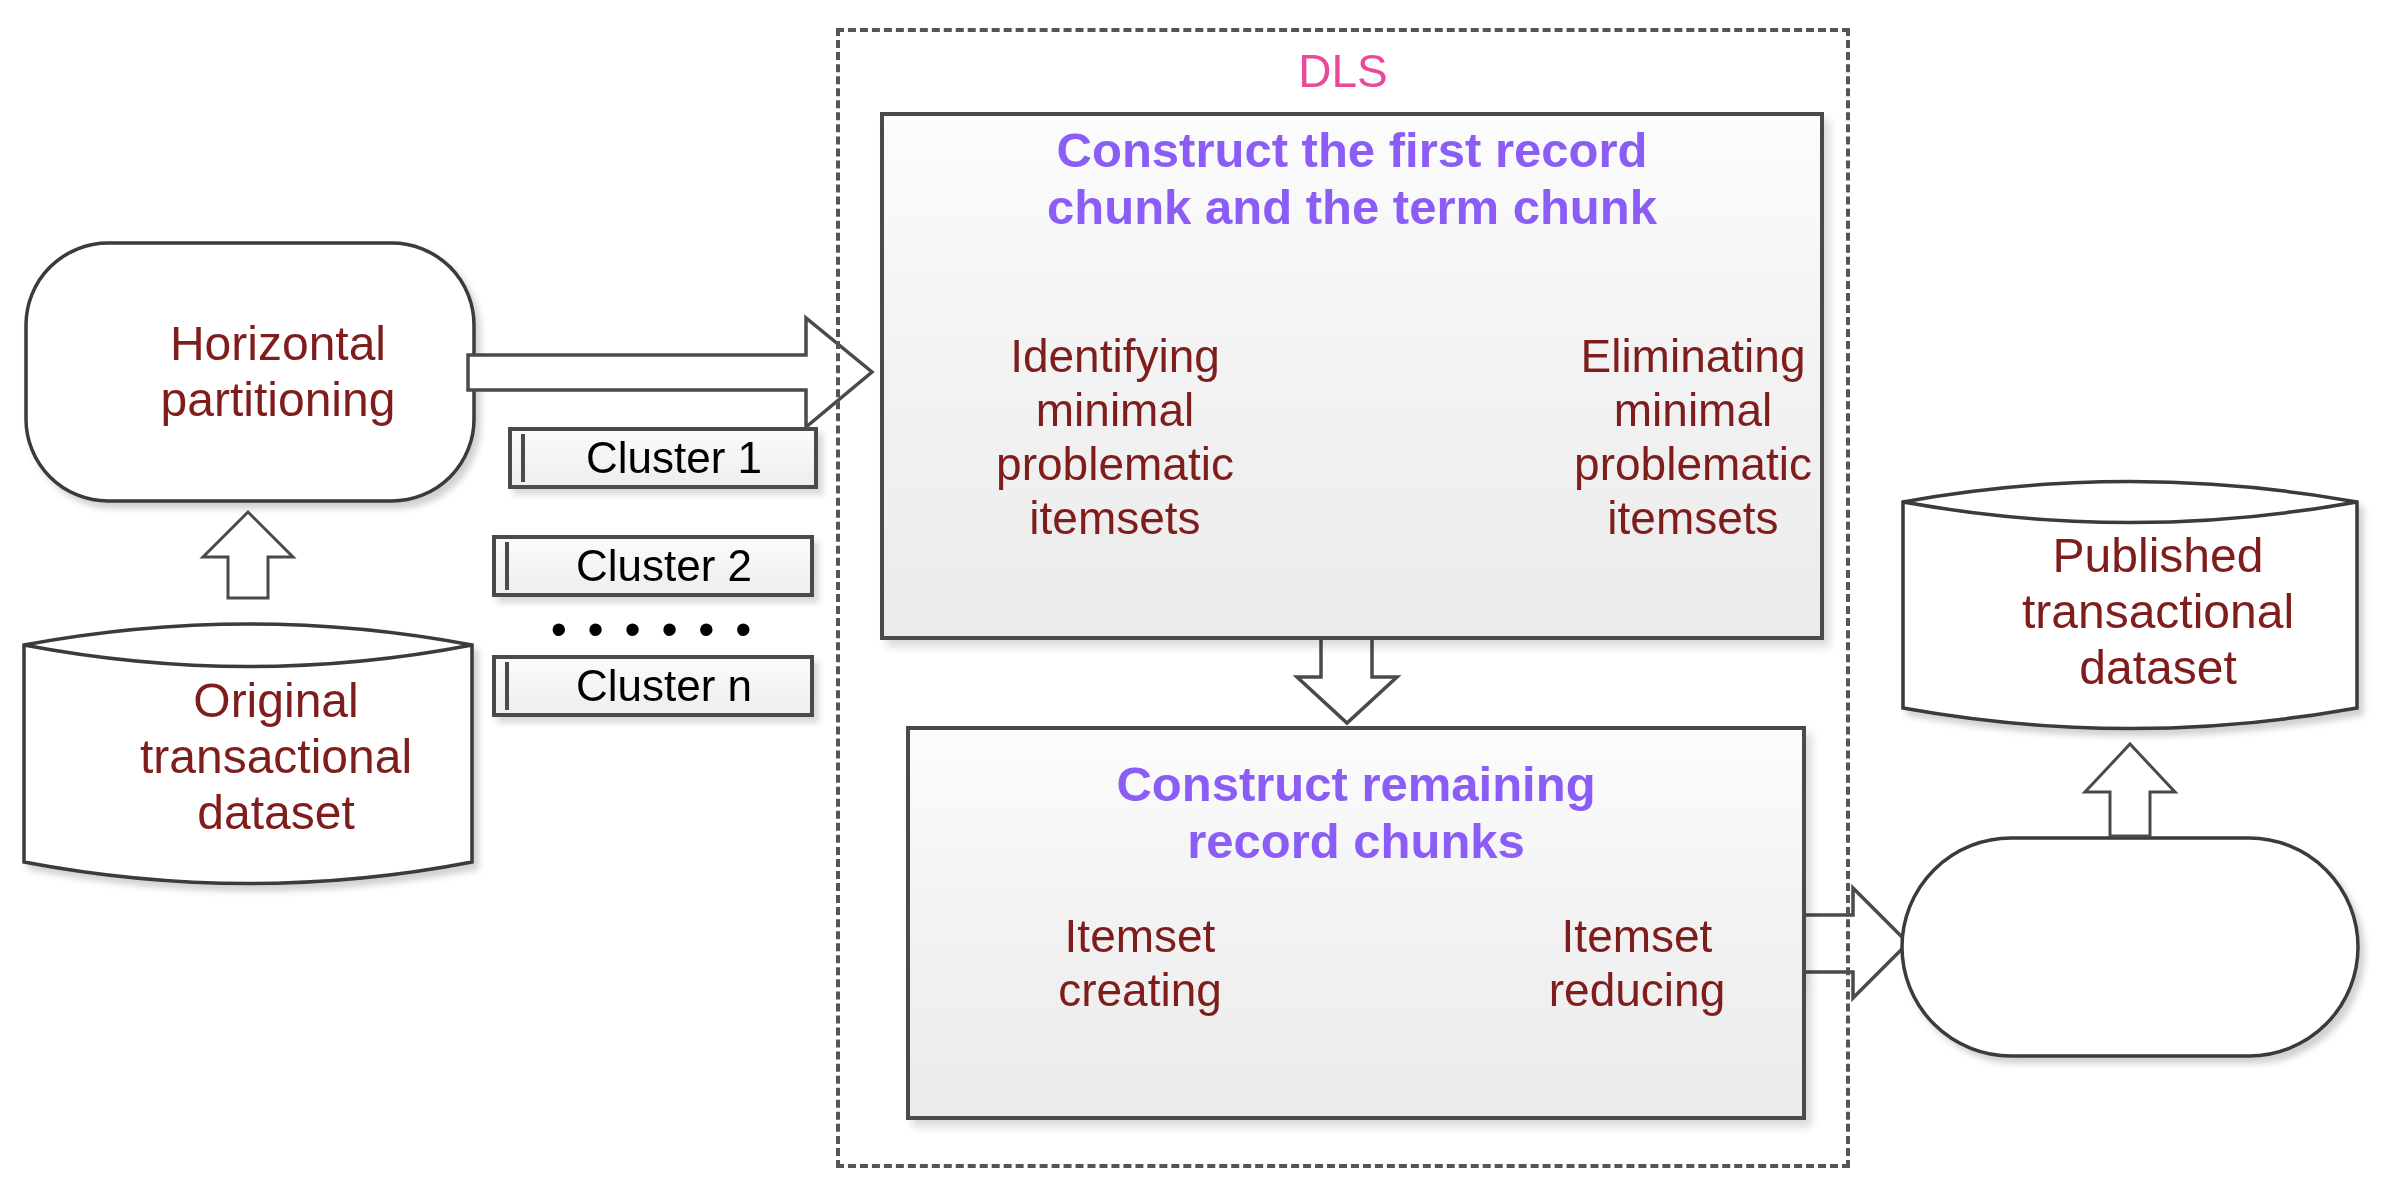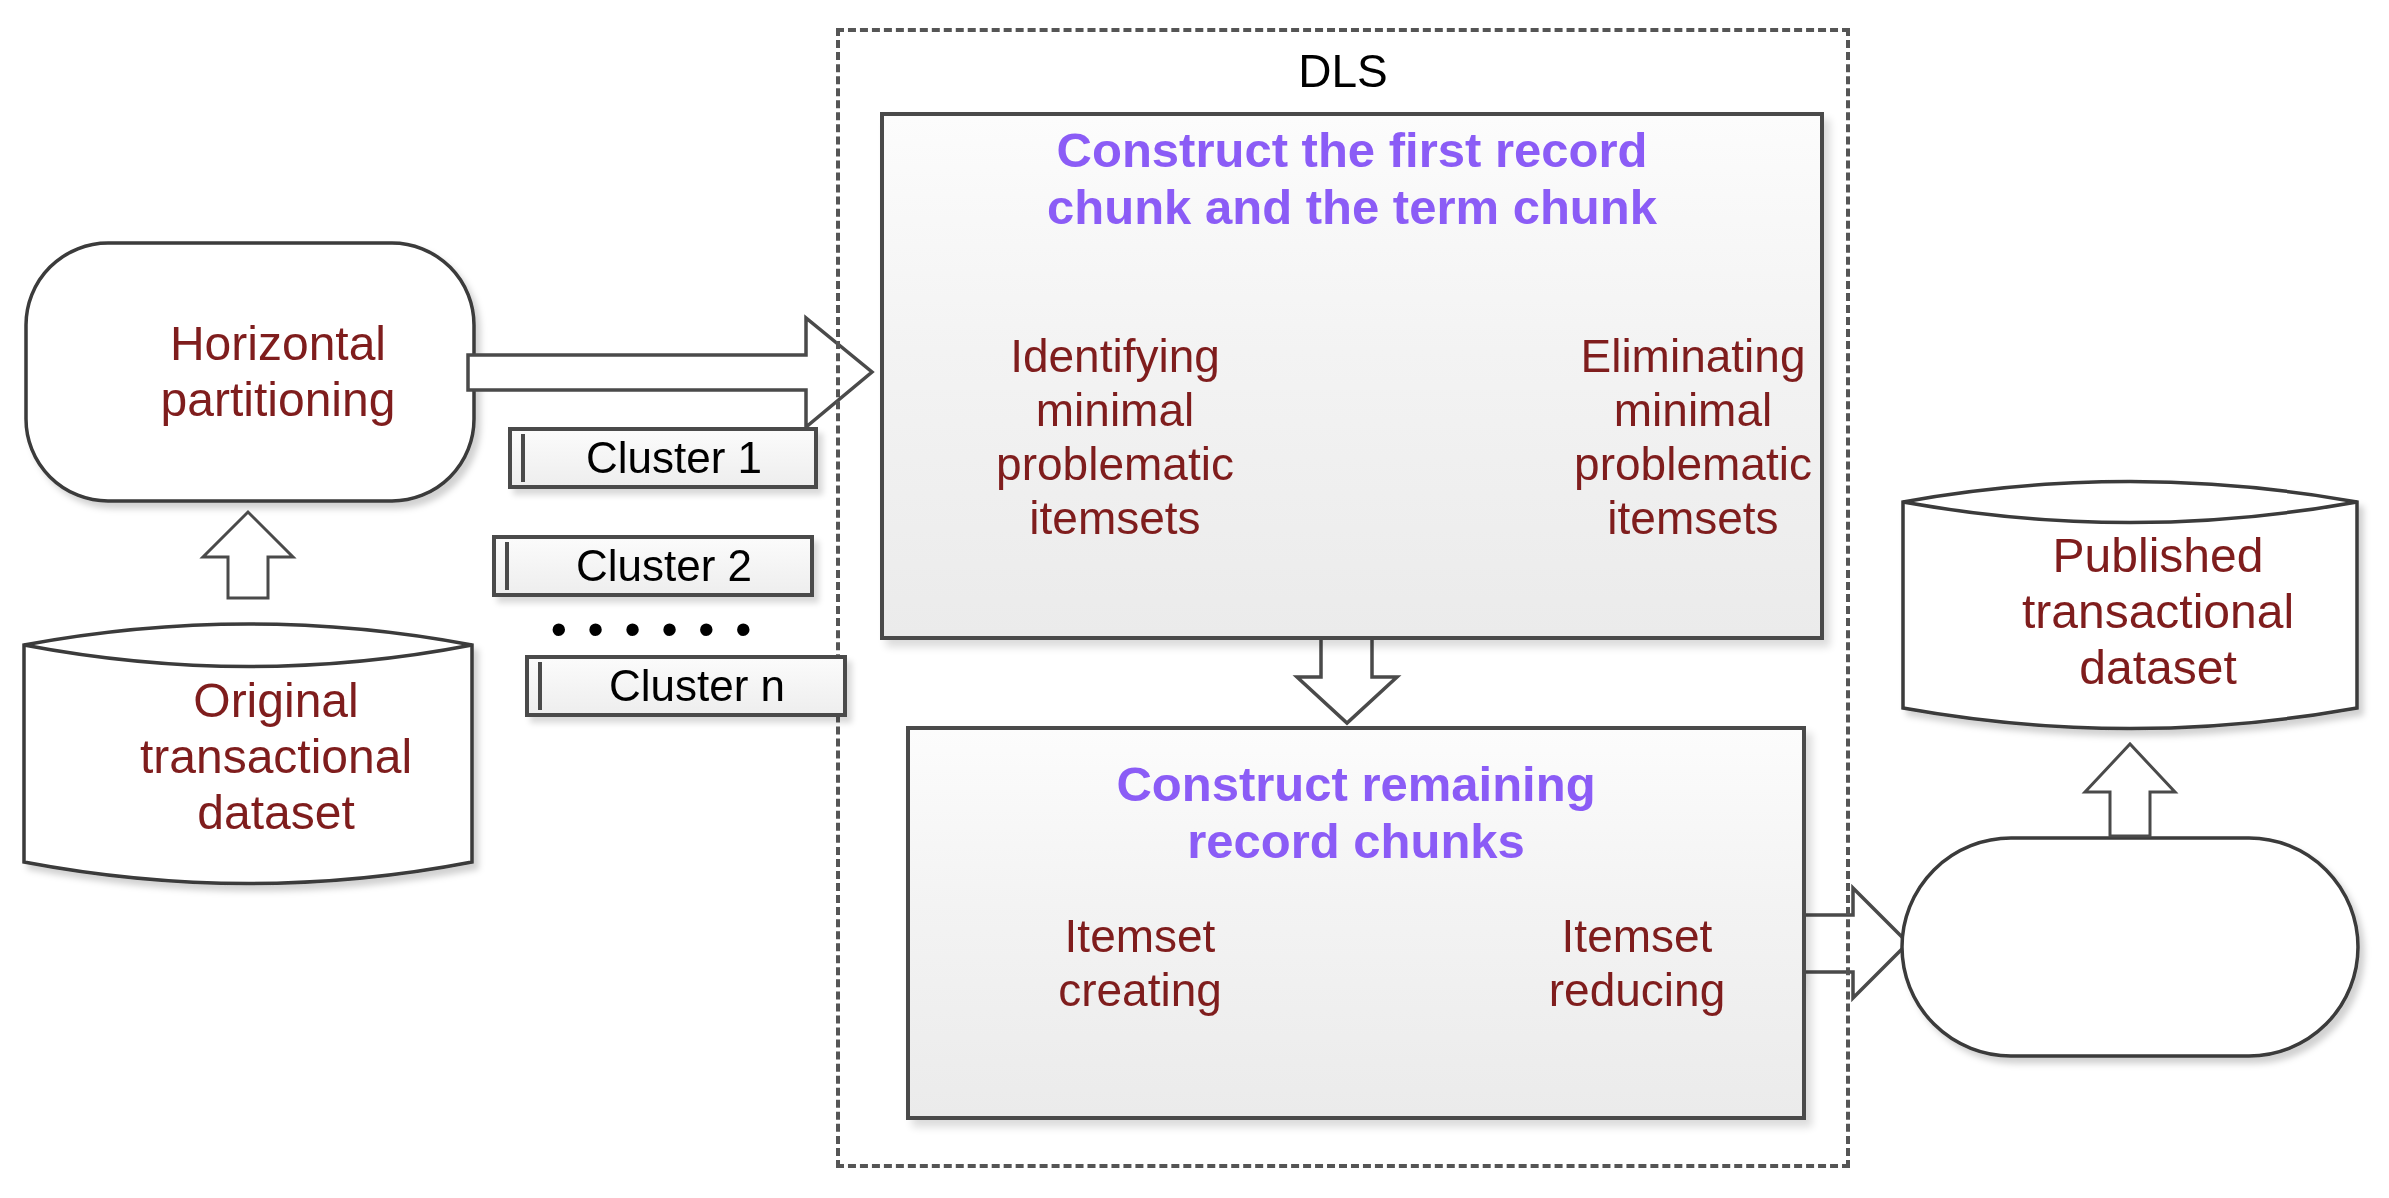--- a/index.html
+++ b/index.html
@@ -68,21 +68,21 @@
   }
   svg.overlay {
     position: absolute; left: 0; top: 0;
     width: 2389px; height: 1198px;
     pointer-events: none;
   }
   .dls-label {
     position: absolute;
     text-align: center;
     font-size: 46px;
-    color: #000000;
+    color: #ec4899;
   }
   .dots {
     position: absolute;
     font-size: 46px;
     letter-spacing: 4px;
     color: #000;
     text-align: center;
     line-height: 1;
   }
 </style>
@@ -258,17 +258,17 @@
   <div class="cluster-box" style="left:508px; top:427px; width:310px; height:62px;">
     <span class="cluster-label">Cluster 1</span>
   </div>
 
   <div class="cluster-box" style="left:492px; top:535px; width:322px; height:62px;padding-left:28px;">
     <span class="cluster-label">Cluster 2</span>
   </div>
 
   <div class="dots" style="left:492px; top:606px; width:322px;">• • • • • •</div>
 
-  <div class="cluster-box" style="left:492px; top:655px; width:322px; height:62px;margin-left:33px;">
+  <div class="cluster-box" style="left:492px; top:655px; width:322px; height:62px;">
     <span class="cluster-label">Cluster n</span>
   </div>
 
 </div>
 
 </body></html>

